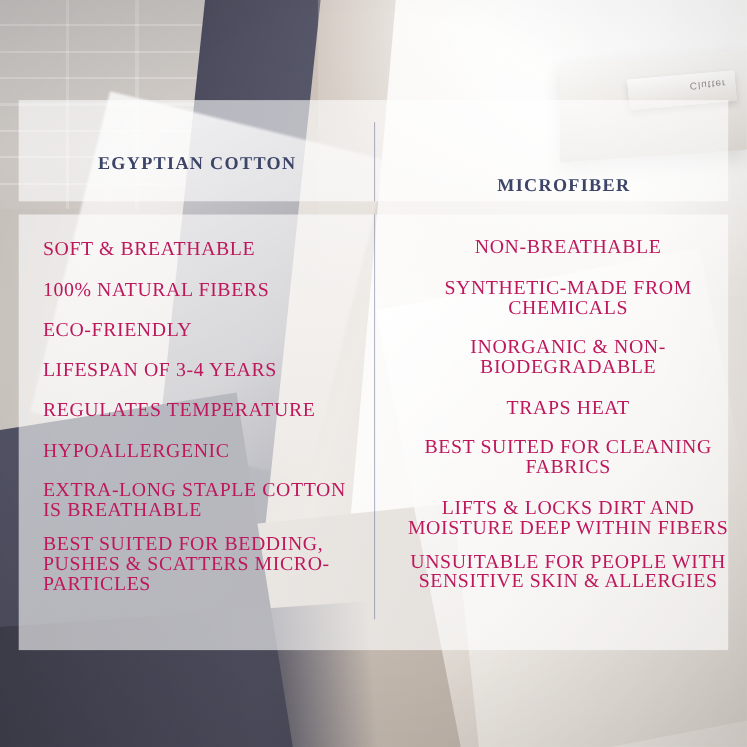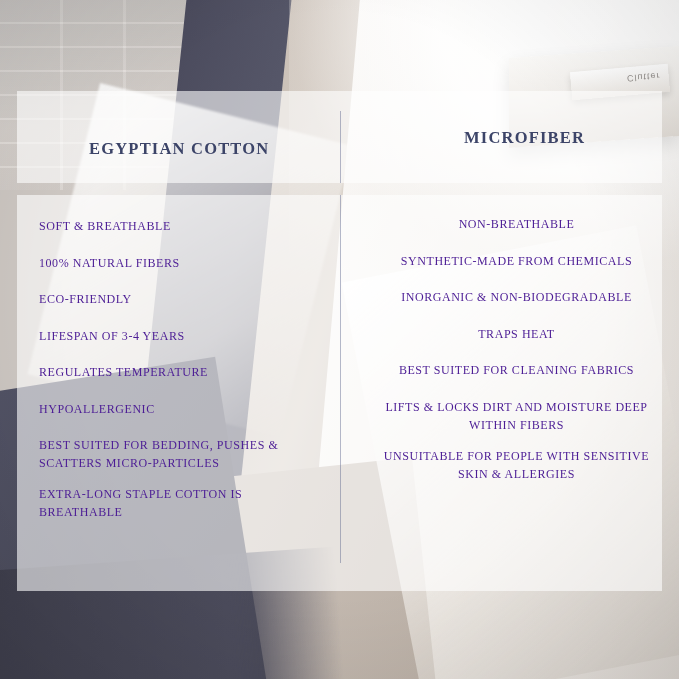--- a/index.html
+++ b/index.html
@@ -195,37 +195,36 @@
     white-space: nowrap;
   }
   .title-left {
     position: absolute;
     left: 72px;
     top: 48px;
   }
   .title-right {
     position: absolute;
     left: 435px;
-    top: 37px;
-    margin-left: 12px;
+    top: 68px;
   }
 
   .list {
     list-style: none;
     margin: 0;
     padding: 0;
   }
   .list-left  { position: absolute; left: 22px;  top: 22px; width: 290px; }
   .list-right { position: absolute; left: 352px; top: 20px; width: 295px; text-align: center; }
 
   .list li {
-    font-size: 12px;
+    font-size: 18px;
     line-height: 18px;
     letter-spacing: 0.55px;
-    color: #4c1d95;
+    color: #be185d;
     text-transform: uppercase;
     margin-bottom: 18px;
     font-weight: 400;
   }
   .list-left li  { margin-bottom: 18.5px; }
   .list-right li { margin-bottom: 18.5px; }
   .list li.two-line { margin-bottom: 13px; }
 </style>
 </head>
 <body>
@@ -262,22 +261,22 @@
       <div class="body-grid">
         <div class="divider divider-body"></div>
 
         <ul class="list list-left">
           <li>SOFT &amp; BREATHABLE</li>
           <li>100% NATURAL FIBERS</li>
           <li>ECO-FRIENDLY</li>
           <li>LIFESPAN OF 3-4 YEARS</li>
           <li>REGULATES TEMPERATURE</li>
           <li>HYPOALLERGENIC</li>
+          <li class="two-line">EXTRA-LONG STAPLE COTTON IS BREATHABLE</li>
           <li class="two-line">BEST SUITED FOR BEDDING, PUSHES &amp; SCATTERS MICRO-PARTICLES</li>
-          <li class="two-line">EXTRA-LONG STAPLE COTTON IS BREATHABLE</li>
         </ul>
 
         <ul class="list list-right">
           <li>NON-BREATHABLE</li>
           <li>SYNTHETIC-MADE FROM CHEMICALS</li>
           <li>INORGANIC &amp; NON-BIODEGRADABLE</li>
           <li>TRAPS HEAT</li>
           <li>BEST SUITED FOR CLEANING FABRICS</li>
           <li class="two-line">LIFTS &amp; LOCKS DIRT AND MOISTURE DEEP WITHIN FIBERS</li>
           <li class="two-line">UNSUITABLE FOR PEOPLE WITH SENSITIVE SKIN &amp; ALLERGIES</li>

